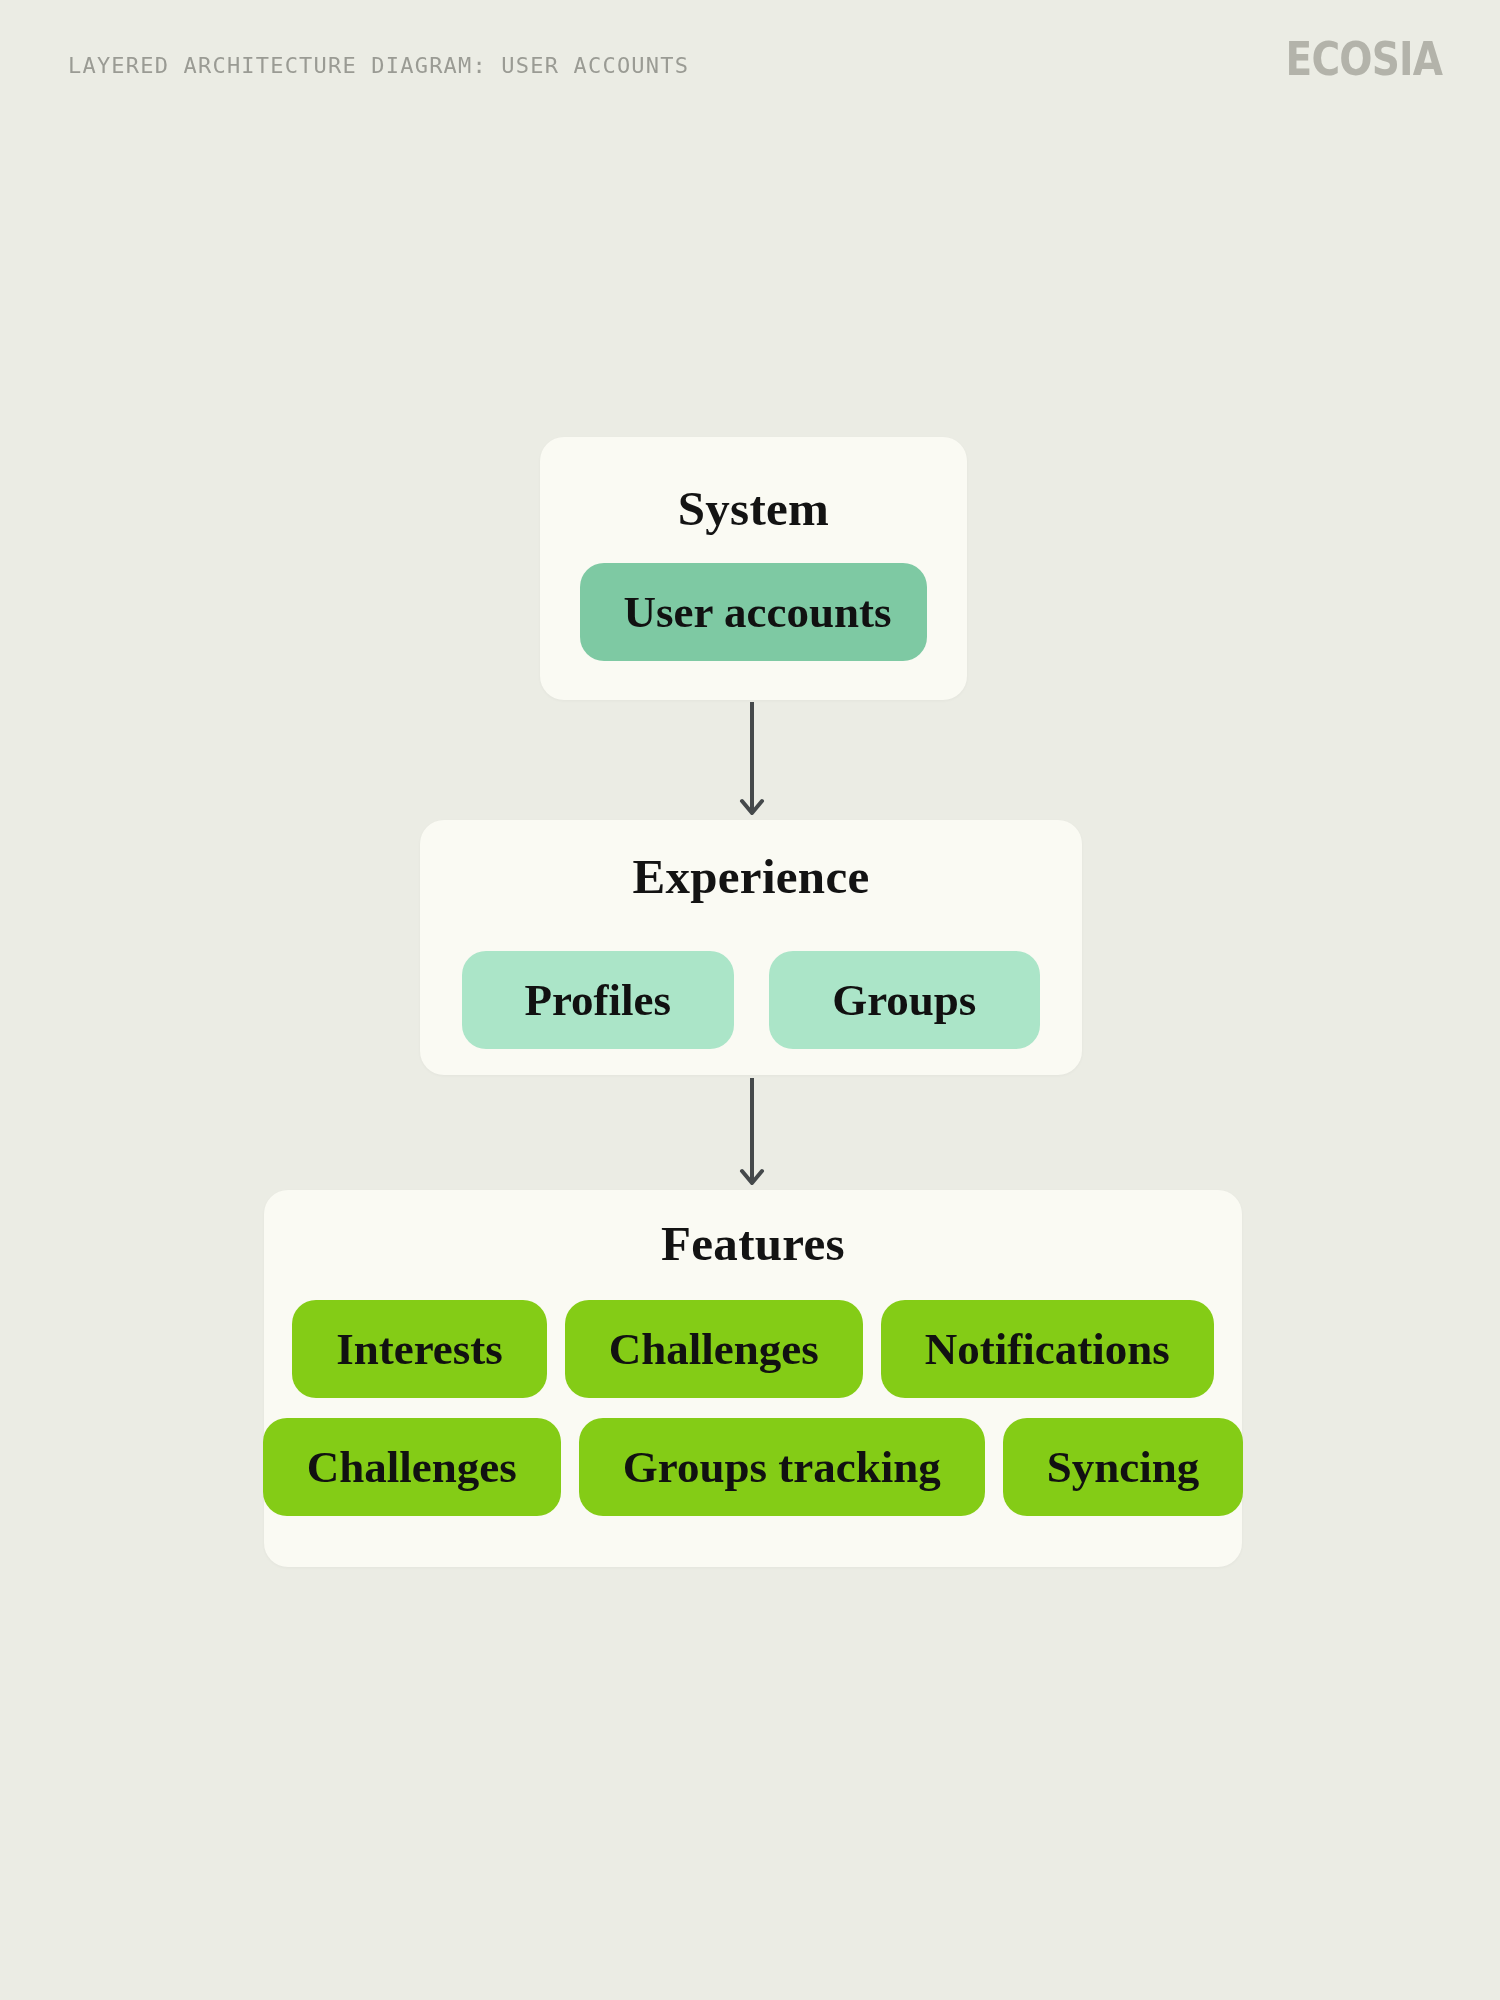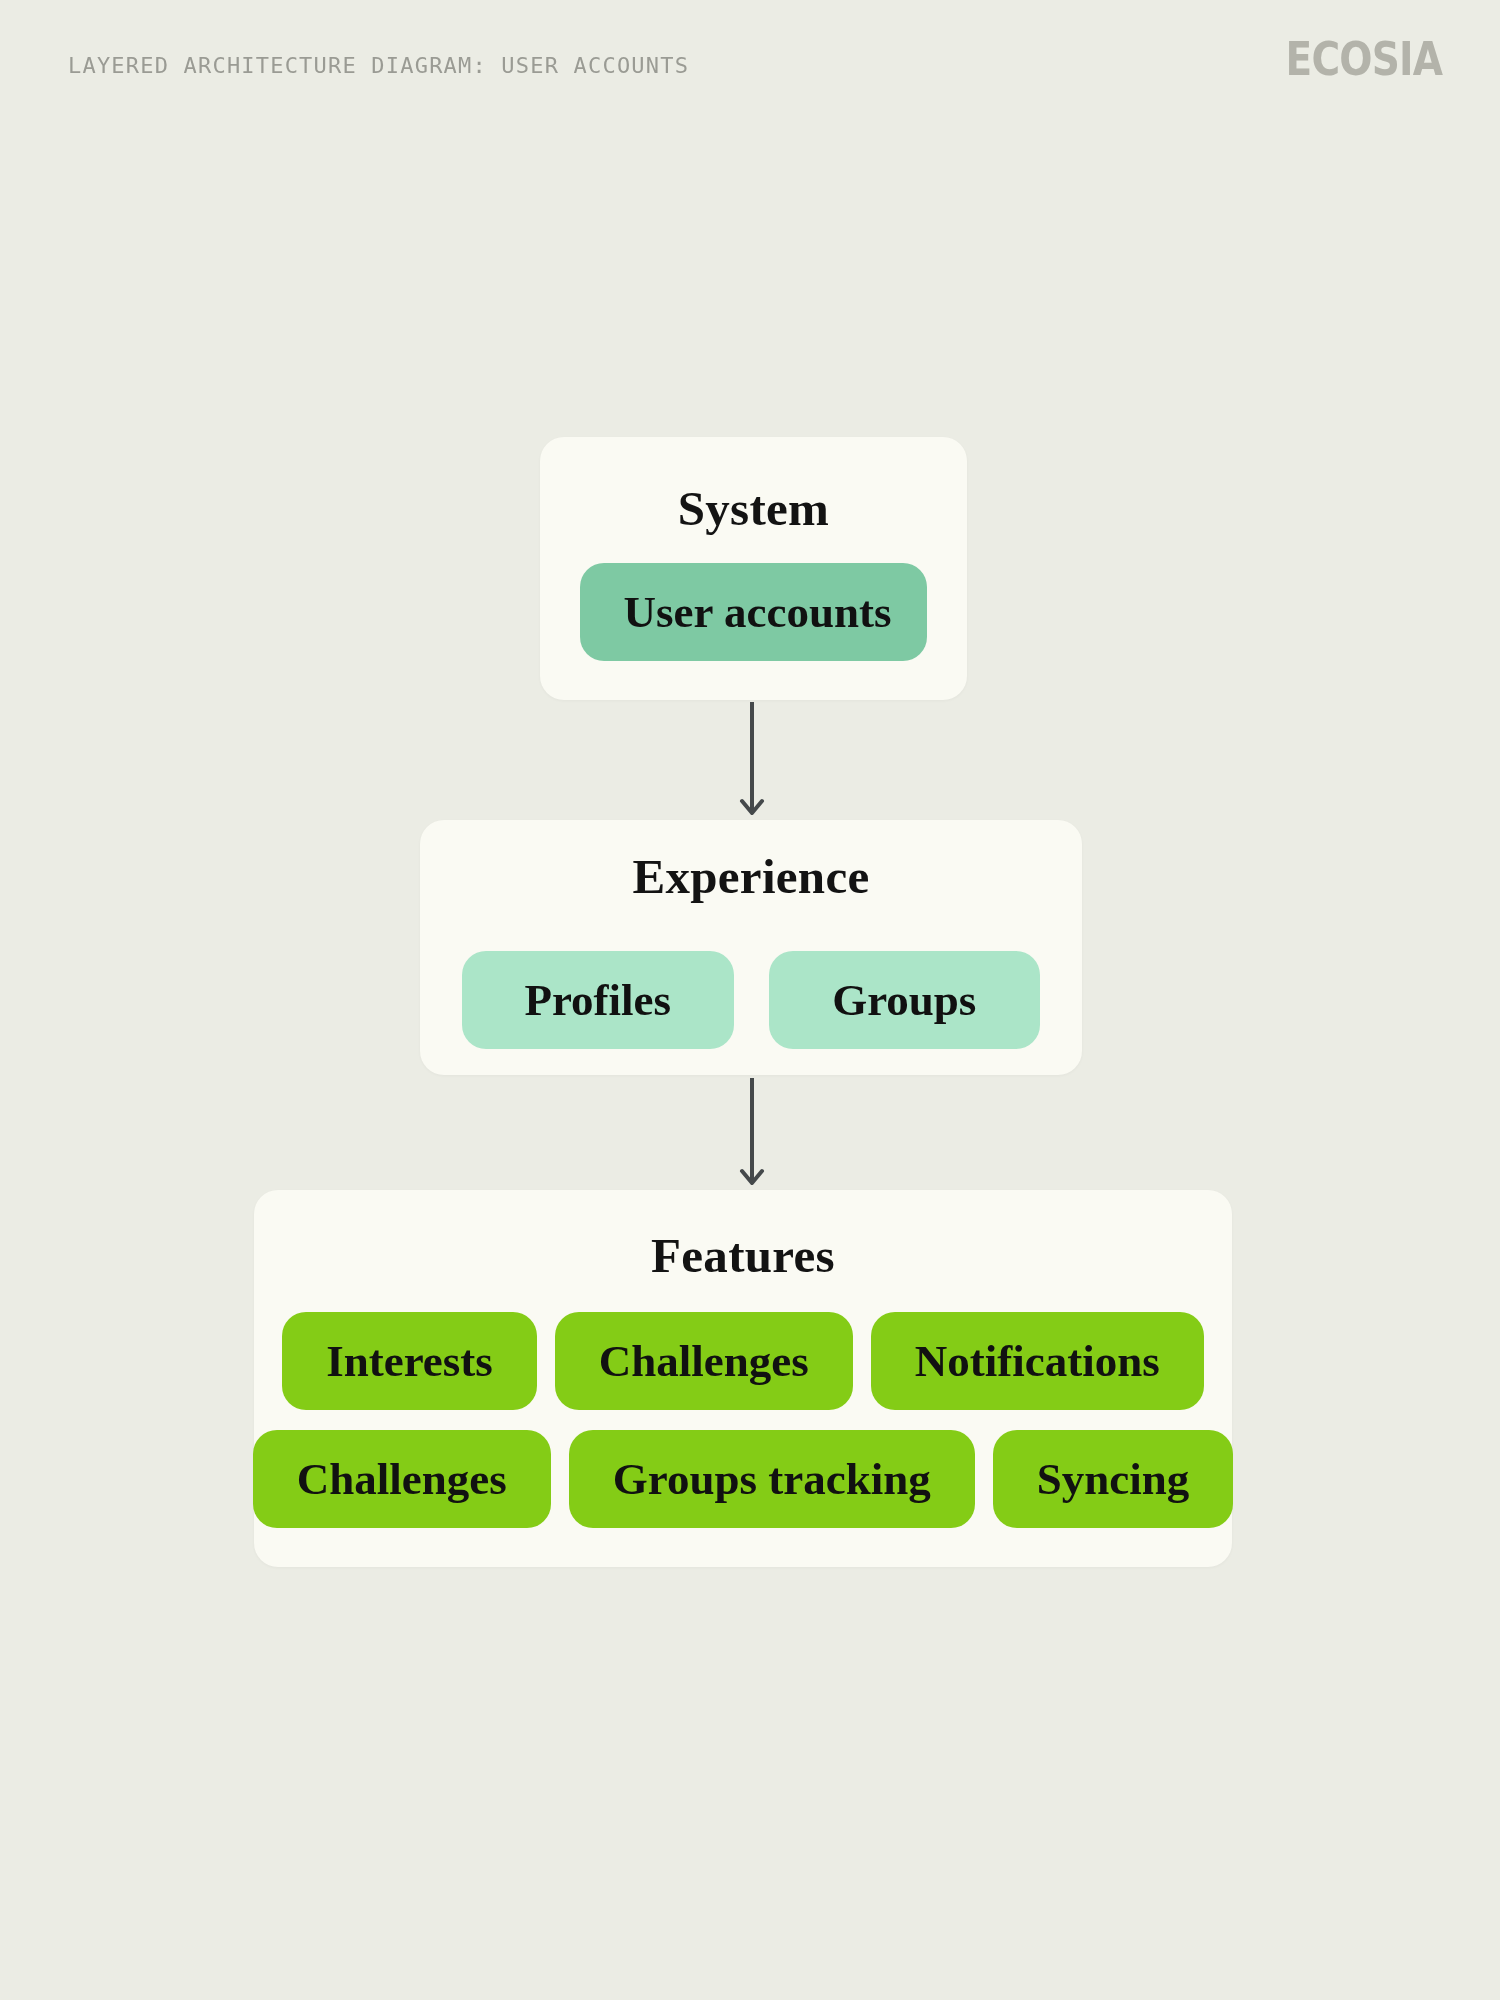--- a/index.html
+++ b/index.html
@@ -56,21 +56,21 @@
   .card-system { left: 540px; top: 437px; width: 427px; height: 263px; padding-top: 43px; }
   .card-system .card-title { margin-bottom: 24px; }
   .card-system .chip-row { padding: 0 40px; }
   .card-system .chip { flex: 1 1 auto; }
 
   .card-experience { left: 420px; top: 820px; width: 662px; height: 255px; padding-top: 28px; }
   .card-experience .card-title { margin-bottom: 28px; text-align: center; }
   .card-experience .chip-row { padding: 16px 42px; gap: 35px; }
   .card-experience .chip { flex: 1 1 0; }
 
-  .card-features { left: 254px; top: 1190px; width: 978px; height: 377px; padding-top: 37px; }
+  .card-features { left: 264px; top: 1190px; width: 978px; height: 377px; padding-top: 25px; }
   .card-features .card-title { margin-bottom: 26px; }
   .card-features .rows { display: flex; flex-direction: column; gap: 20px; }
   .card-features .chip-row { padding: 0 38px; }
   .card-features .chip { flex: 1 1 auto; padding: 0 44px; }
 
   .chip-primary { background: #7ec9a3; padding-left: 8px; }
   .chip-mint    { background: #abe5c8; }
   .chip-green   { background: #84cc16; }
 
   

